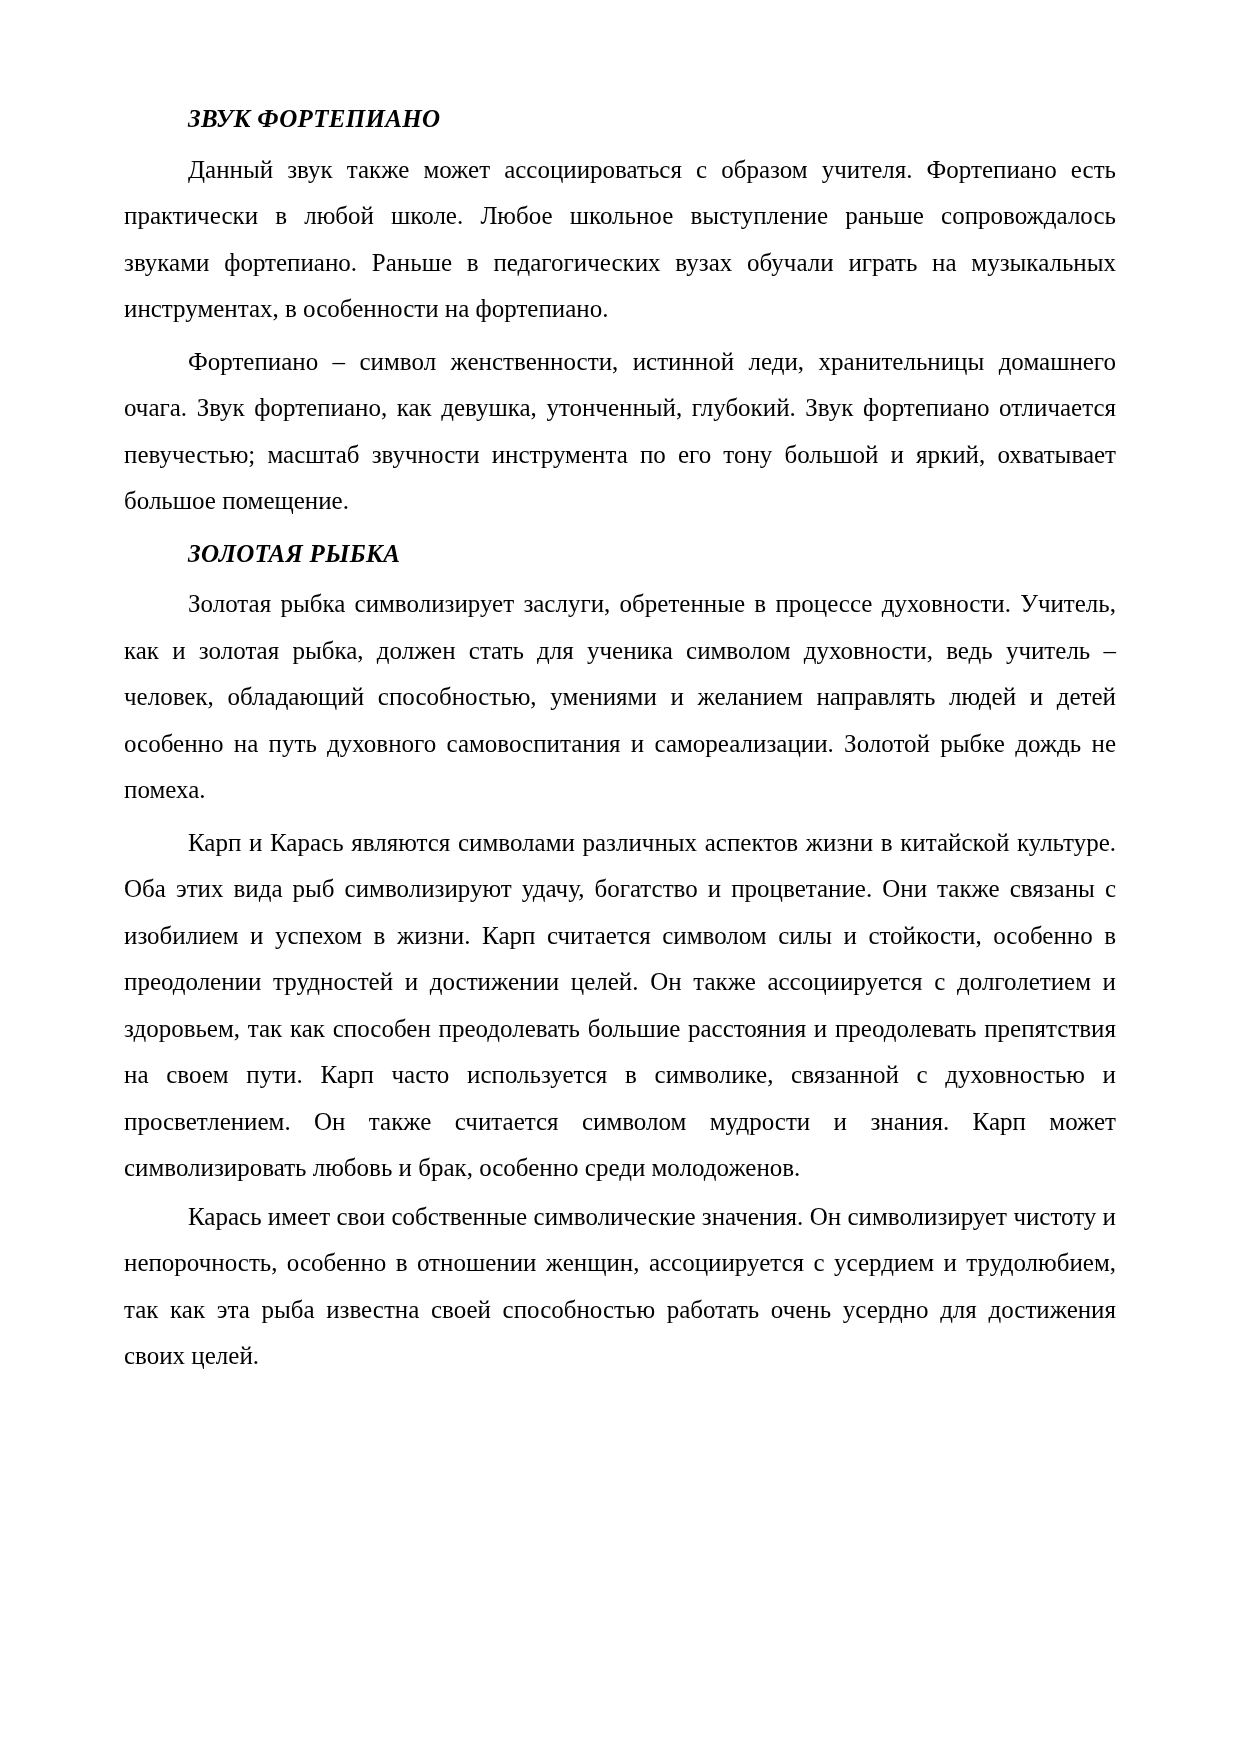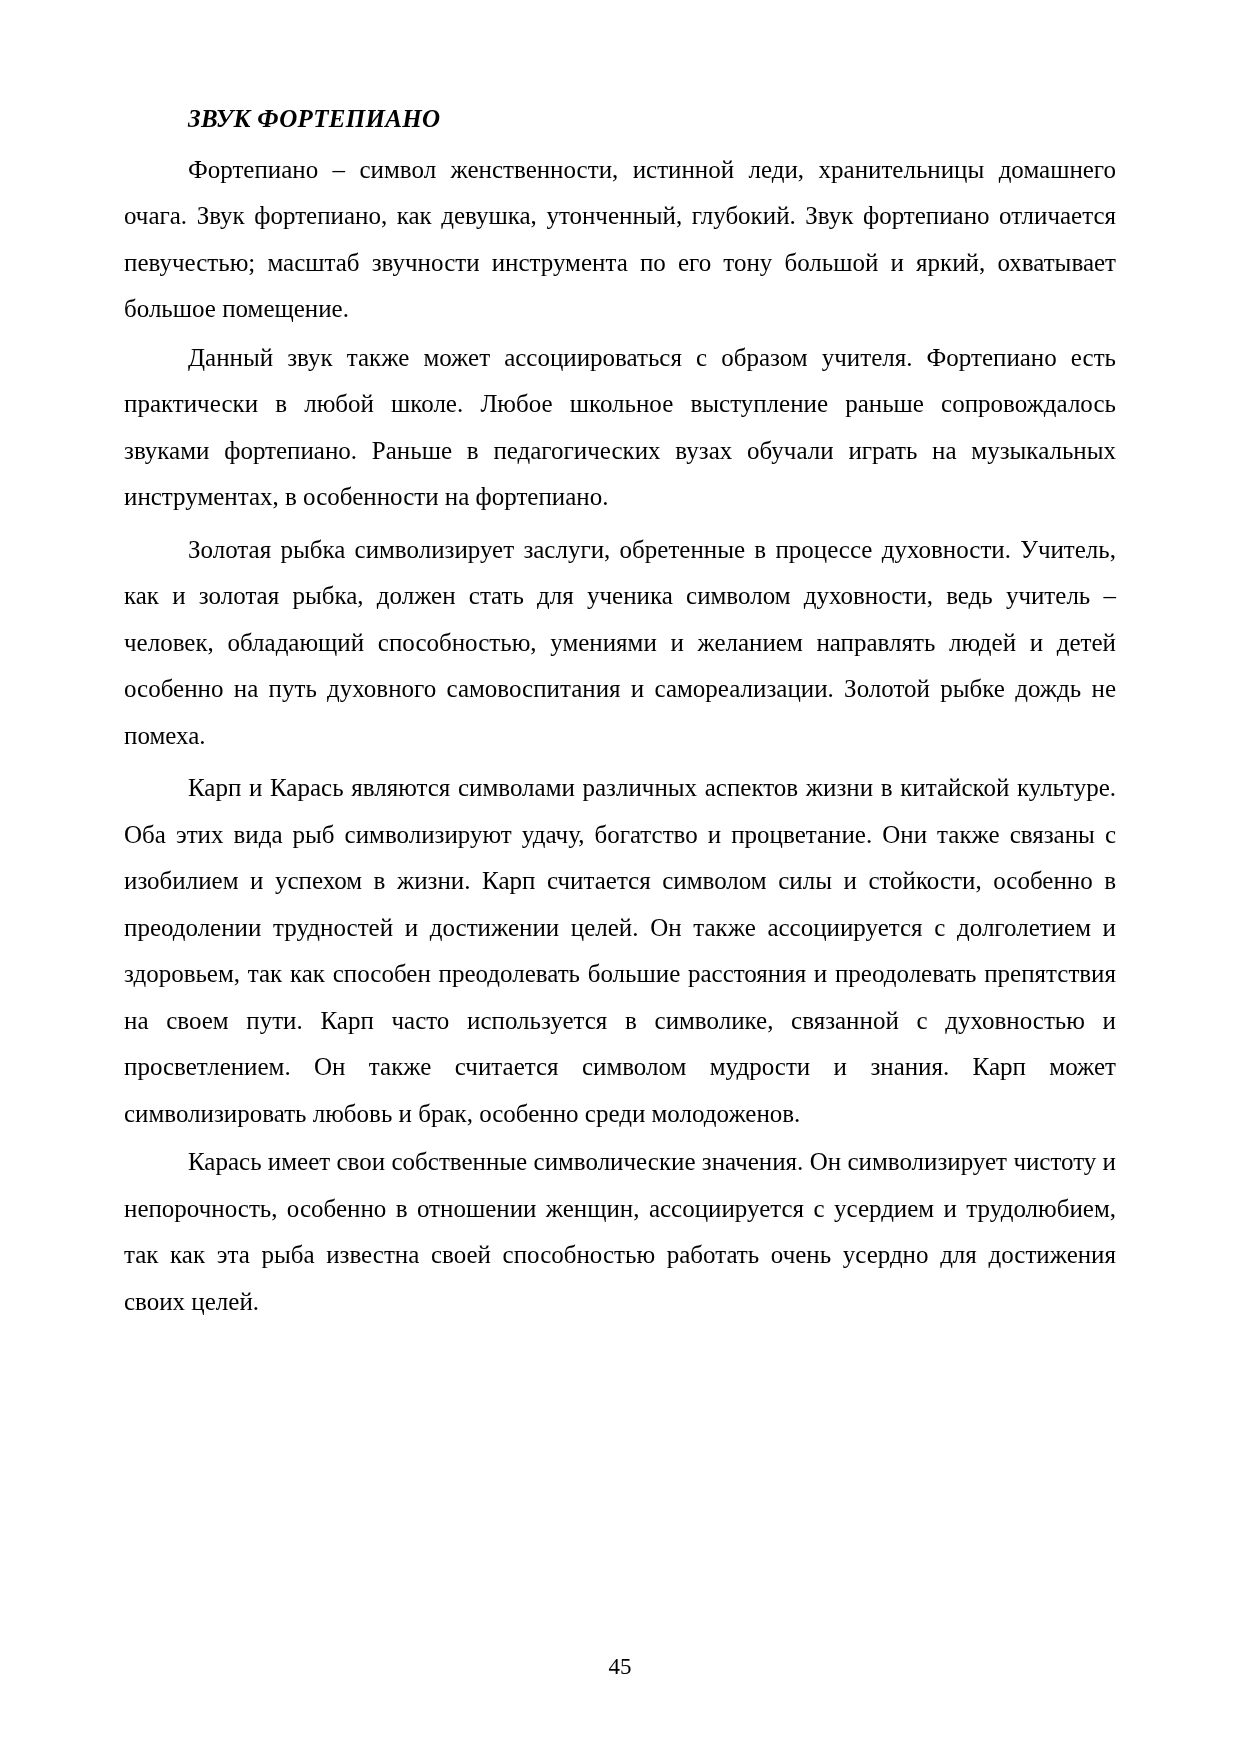--- a/index.html
+++ b/index.html
@@ -54,24 +54,24 @@
     font-family: "Liberation Serif", "DejaVu Serif", serif;
   }
 </style>
 </head>
 <body>
 
 <div class="page">
   <div class="doc-body">
 
     <h2 class="heading">ЗВУК ФОРТЕПИАНО</h2>
+    <p class="para last-of-block">Данный звук также может ассоциироваться с образом учителя. Фортепиано есть практически в любой школе. Любое школьное выступление раньше сопровождалось звуками фортепиано. Раньше в педагогических вузах обучали играть на музыкальных инструментах, в особенности на фортепиано.</p>
     <p class="para">Фортепиано – символ женственности, истинной леди, хранительницы домашнего очага. Звук фортепиано, как девушка, утонченный, глубокий. Звук фортепиано отличается певучестью; масштаб звучности инструмента по его тону большой и яркий, охватывает большое помещение.</p>
-    <p class="para last-of-block">Данный звук также может ассоциироваться с образом учителя. Фортепиано есть практически в любой школе. Любое школьное выступление раньше сопровождалось звуками фортепиано. Раньше в педагогических вузах обучали играть на музыкальных инструментах, в особенности на фортепиано.</p>
 
+    <h2 class="heading gap-before">ЗОЛОТАЯ РЫБКА</h2>
     <p class="para last-of-block">Золотая рыбка символизирует заслуги, обретенные в процессе духовности. Учитель, как и золотая рыбка, должен стать для ученика символом духовности, ведь учитель – человек, обладающий способностью, умениями и желанием направлять людей и детей особенно на путь духовного самовоспитания и самореализации. Золотой рыбке дождь не помеха.</p>
 
     <p class="para">Карп и Карась являются символами различных аспектов жизни в китайской культуре. Оба этих вида рыб символизируют удачу, богатство и процветание. Они также связаны с изобилием и успехом в жизни. Карп считается символом силы и стойкости, особенно в преодолении трудностей и достижении целей. Он также ассоциируется с долголетием и здоровьем, так как способен преодолевать большие расстояния и преодолевать препятствия на своем пути. Карп часто используется в символике, связанной с духовностью и просветлением. Он также считается символом мудрости и знания. Карп может символизировать любовь и брак, особенно среди молодоженов.</p>
     <p class="para last-of-block">Карась имеет свои собственные символические значения. Он символизирует чистоту и непорочность, особенно в отношении женщин, ассоциируется с усердием и трудолюбием, так как эта рыба известна своей способностью работать очень усердно для достижения своих целей.</p>
 
   </div>
 
-  <div class="page-number">45</div>
 </div>
 
 </body></html>

